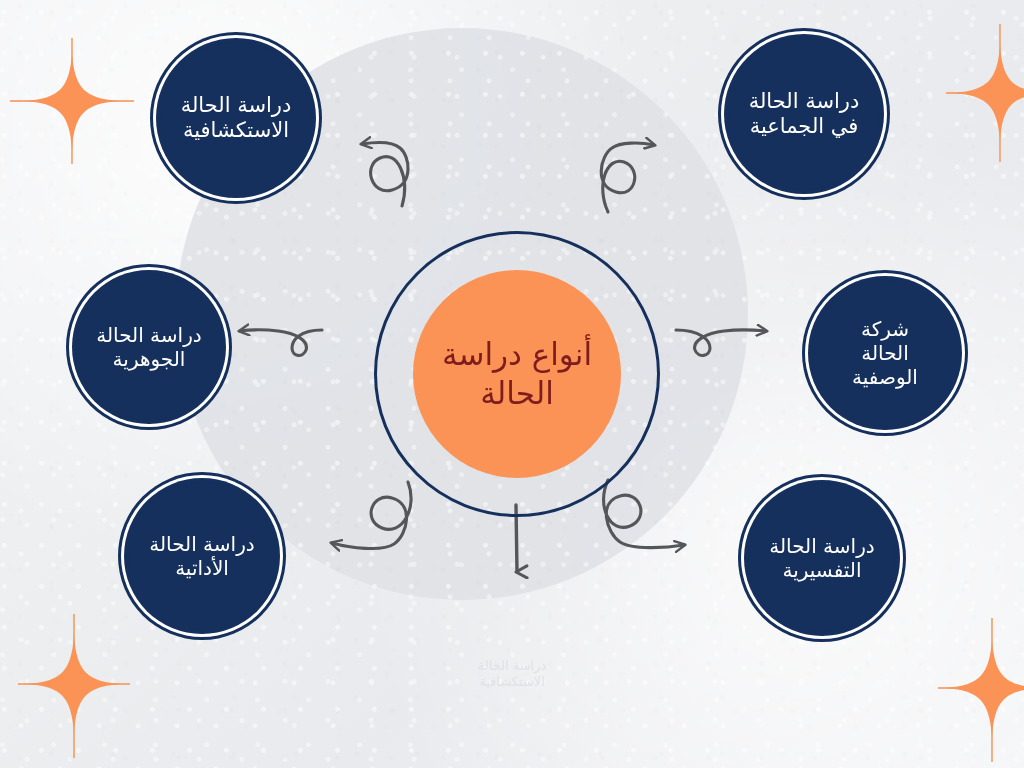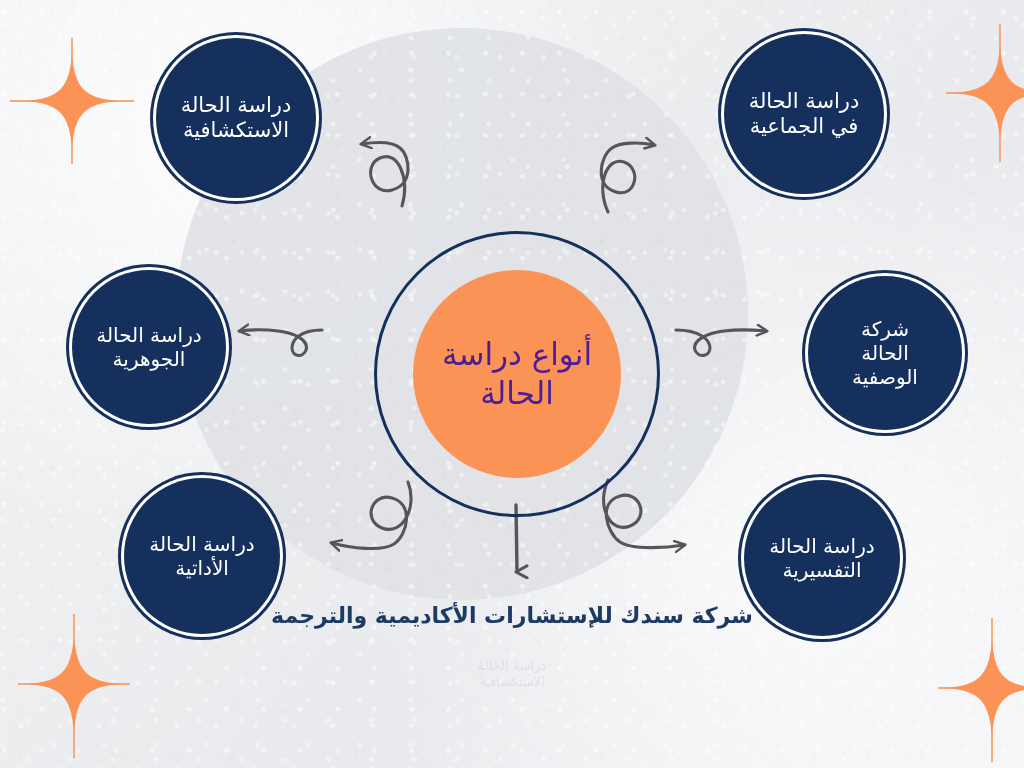--- a/index.html
+++ b/index.html
@@ -79,21 +79,21 @@
     background: transparent;
   }
   .center-core {
     position: absolute;
     border-radius: 50%;
     background: #fb9357;
     display: flex;
     align-items: center;
     justify-content: center;
     text-align: center;
-    color: #4c1d95;
+    color: #7f1d1d;
     box-sizing: border-box;
   }
   .center-label {
     font-size: 31px;
     line-height: 1.25;
     white-space: pre-line;
     padding: 0 10px;
   }
 
   
@@ -210,18 +210,17 @@
     <span class="node-label">دراسة الحالة
 التفسيرية</span>
   </div>
 
   <div class="center-ring" style="left:374px; top:231px; width:286px; height:286px;"></div>
   <div class="center-core" style="left:413px; top:270px; width:208px; height:208px;">
     <span class="center-label">أنواع دراسة
 الحالة</span>
   </div>
 
-  <div class="caption" style="top:603px;">شركة سندك للإستشارات الأكاديمية والترجمة</div>
 
   <div class="watermark" style="top:658px;">دراسة الحالة
 الاستكشافية</div>
 
 </div>
 
 </body></html>

